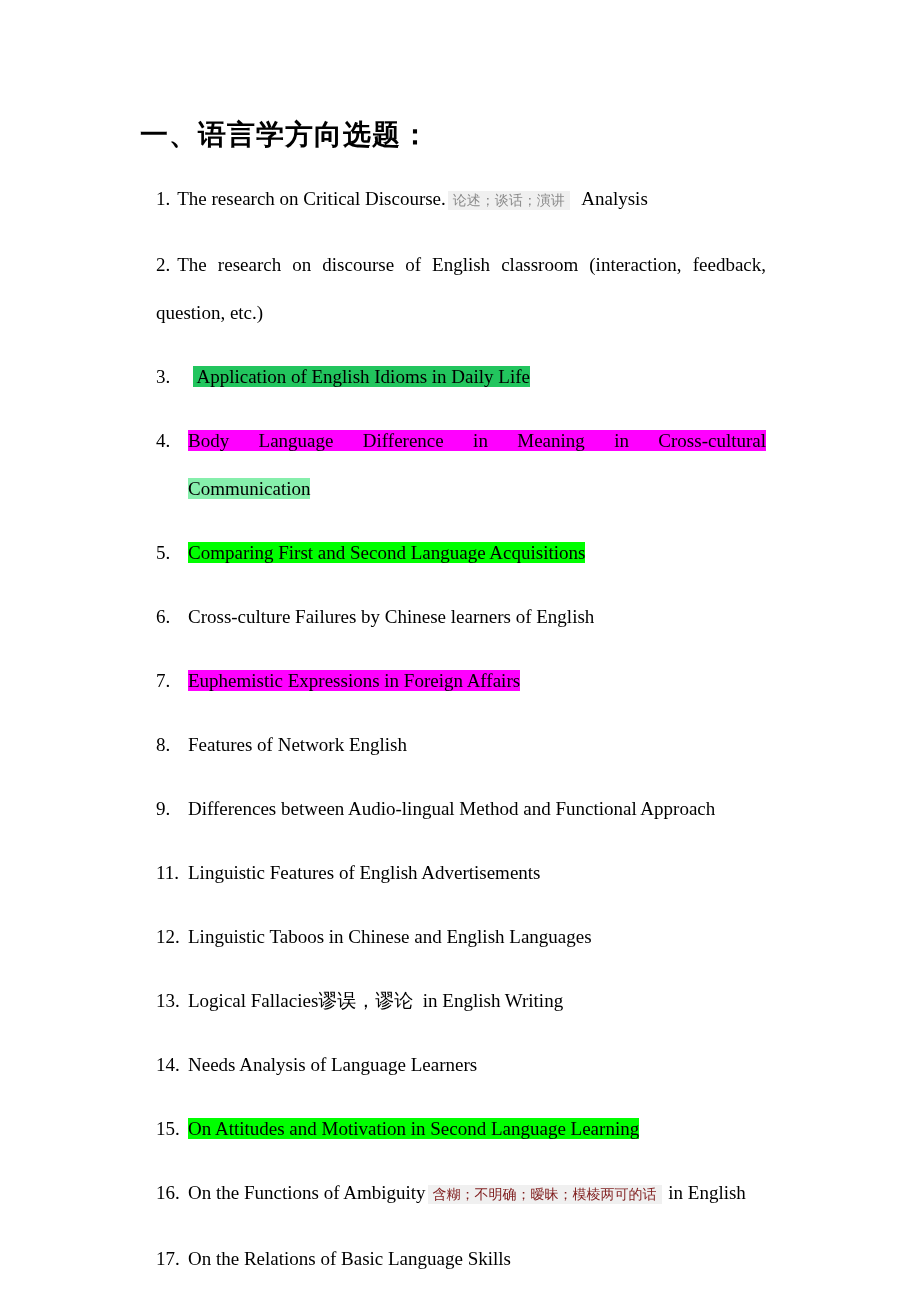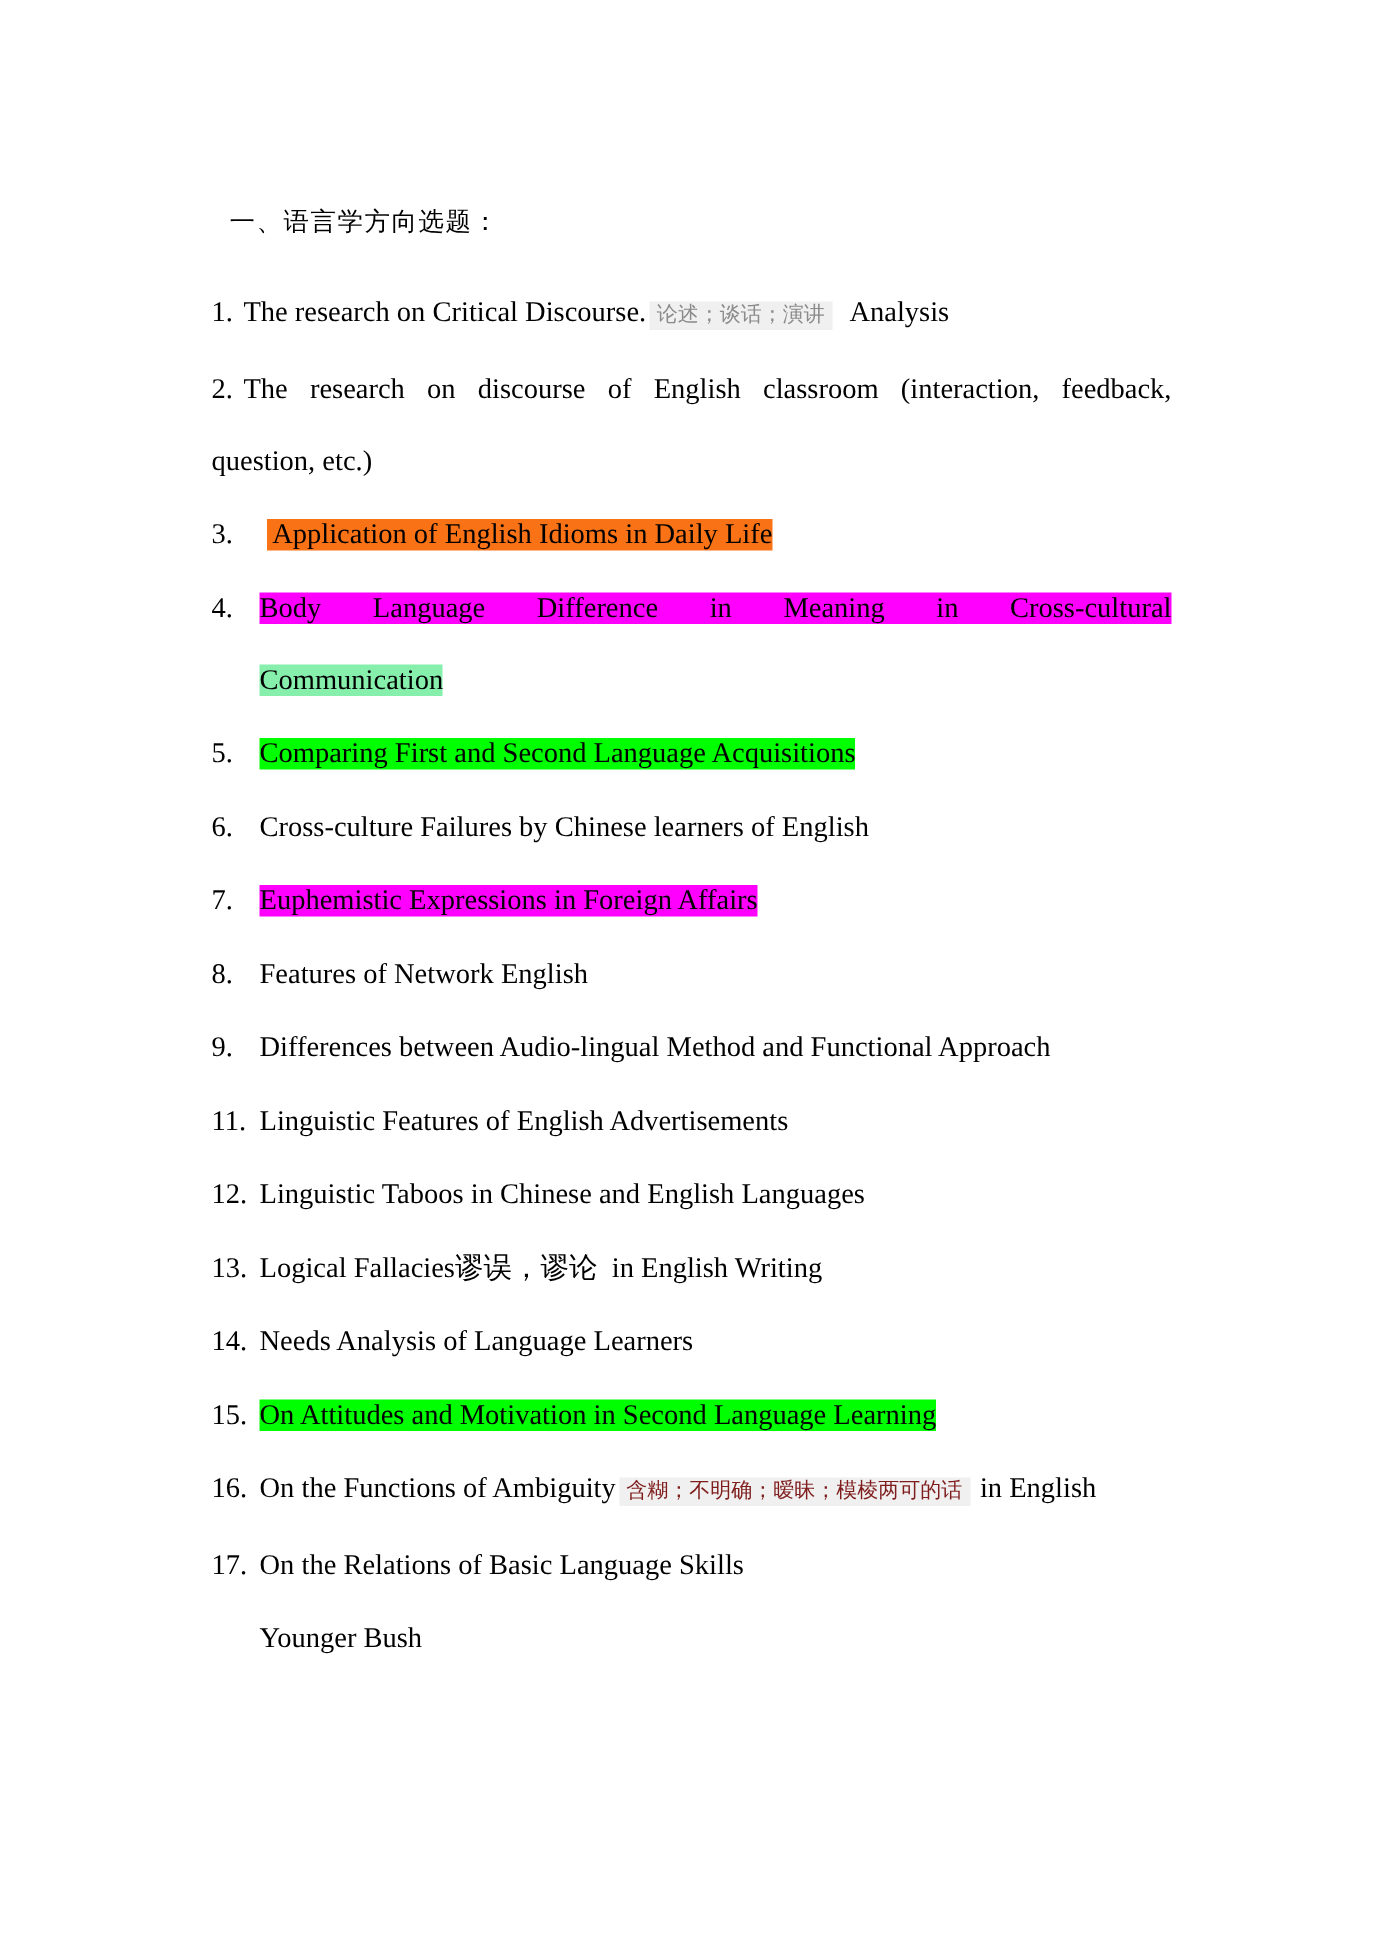--- a/index.html
+++ b/index.html
@@ -15,32 +15,32 @@
   .page {
     box-sizing: border-box;
     width: 920px;
     height: 1302px;
     padding: 111px 138px 0 140px;
     font-family: "Liberation Serif", "DejaVu Serif", serif;
     font-size: 19px;
     color: #000000;
   }
   .heading {
-    font-size: 17px;
-    font-weight: 400;
-    margin: 13px;
+    font-size: 28px;
+    font-weight: 700;
+    margin: 0;
     line-height: 48px;
     letter-spacing: 1px;
   }
   .topic-list {
     margin: 0;
     padding: 0;
   }
   .item {
-    margin: 1px;
+    margin: 16px;
   }
   .line {
     line-height: 48px;
     min-height: 48px;
     text-align: left;
   }
   .line.stretch {
     text-align: justify;
     text-align-last: justify;
   }
@@ -73,21 +73,21 @@
   <h1 class="heading">一、语言学方向选题：</h1>
   <div class="topic-list">
       <div class="item">
         <div class="line"><span class="num inline">1.</span><span class="run">The research on Critical Discourse.</span><span class="run annotation" style="color: rgb(138, 138, 138); background-color: rgb(240, 240, 240);">论述；谈话；演讲</span><span class="run">  Analysis</span></div>
       </div>
       <div class="item">
         <div class="line stretch"><span class="num inline">2.</span><span class="run">The research on discourse of English classroom (interaction, feedback,</span></div>
         <div class="line"><span class="run">question, etc.)</span></div>
       </div>
       <div class="item">
-        <div class="line"><span class="num">3.</span><span class="run"> </span><span class="run" style="background-color: #f97316;"> Application of English Idioms in Daily Life</span></div>
+        <div class="line"><span class="num">3.</span><span class="run"> </span><span class="run" style="background-color: #22c55e;"> Application of English Idioms in Daily Life</span></div>
       </div>
       <div class="item">
         <div class="line stretch"><span class="num">4.</span><span class="run" style="background-color: rgb(255, 0, 255);">Body Language Difference in Meaning in Cross-cultural</span></div>
         <div class="line"><span class="spacer"></span><span class="run" style="background-color: #86efac;">Communication</span></div>
       </div>
       <div class="item">
         <div class="line"><span class="num">5.</span><span class="run" style="background-color: rgb(0, 255, 0);">Comparing First and Second Language Acquisitions</span></div>
       </div>
       <div class="item">
         <div class="line"><span class="num">6.</span><span class="run">Cross-culture Failures by Chinese learners of English</span></div>

